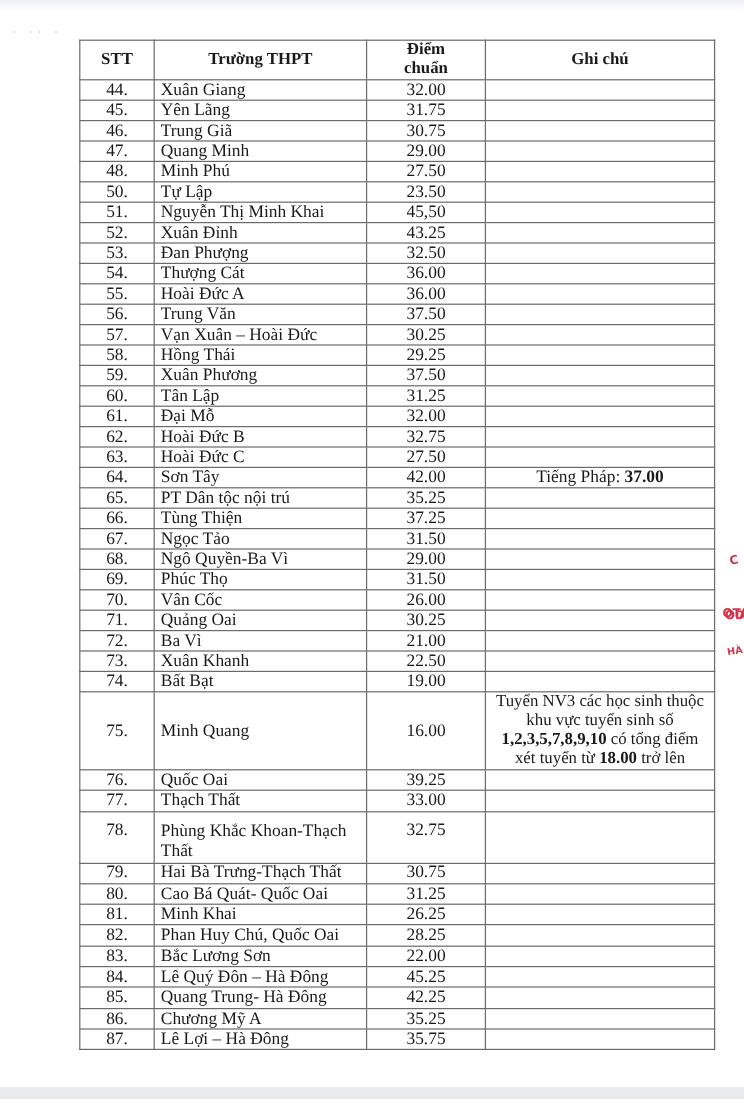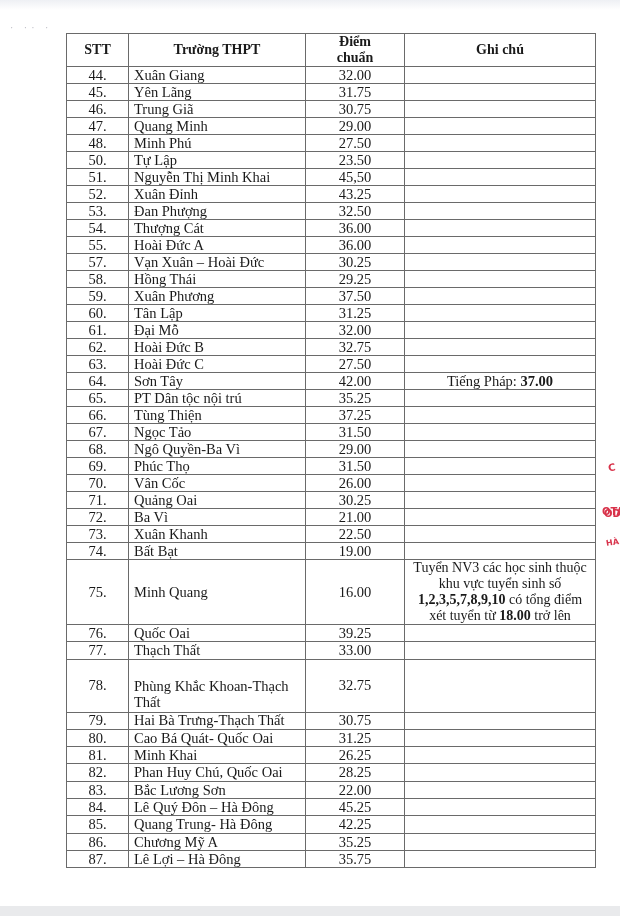--- a/index.html
+++ b/index.html
@@ -22,21 +22,21 @@
     white-space:nowrap; overflow:hidden;
   }
   .score-table th { font-weight:bold; height:31px; font-size:14px; line-height:16px; }
   .c-stt { width:61px; text-align:center; }
   .c-name { width:176px; text-align:left; padding-left:5px !important; }
   .c-score { width:70px; text-align:center; font-weight:normal; }
   .c-note { width:auto; text-align:center; }
   th.c-name { text-align:center; padding-left:0 !important; }
   .score-table tr.tall td { height:62px; }
   .score-table tr.tall td.c-note { white-space:normal; line-height:16px; font-size:14px; padding:0 6px; }
-  .score-table tr.wrap td { height:34px; vertical-align:top; padding-top:18px; }
+  .score-table tr.wrap td { height:34px; vertical-align:top; padding-top:8px; }
   .score-table tr.wrap td.c-name { white-space:normal; line-height:16px; }
   tr.after td { height:16.3px;margin-top:40px; }
   .stamp {
     position:absolute; left:598px; top:450px; width:30px; height:110px;
     color:#d8324a; font-family:"DejaVu Sans",sans-serif; font-size:10px; font-weight:bold;
   }
   .stamp span { position:absolute; }
 </style>
 </head>
 <body>
@@ -114,20 +114,26 @@
         <td class="c-score">36.00</td>
         <td class="c-note"><span></span></td>
       </tr>
       <tr>
         <td class="c-stt">55.</td>
         <td class="c-name">Hoài Đức A</td>
         <td class="c-score">36.00</td>
         <td class="c-note"><span></span></td>
       </tr>
       <tr>
+        <td class="c-stt">56.</td>
+        <td class="c-name">Trung Văn</td>
+        <td class="c-score">37.50</td>
+        <td class="c-note"><span></span></td>
+      </tr>
+      <tr>
         <td class="c-stt">57.</td>
         <td class="c-name">Vạn Xuân – Hoài Đức</td>
         <td class="c-score">30.25</td>
         <td class="c-note"><span></span></td>
       </tr>
       <tr>
         <td class="c-stt">58.</td>
         <td class="c-name">Hồng Thái</td>
         <td class="c-score">29.25</td>
         <td class="c-note"><span></span></td>

